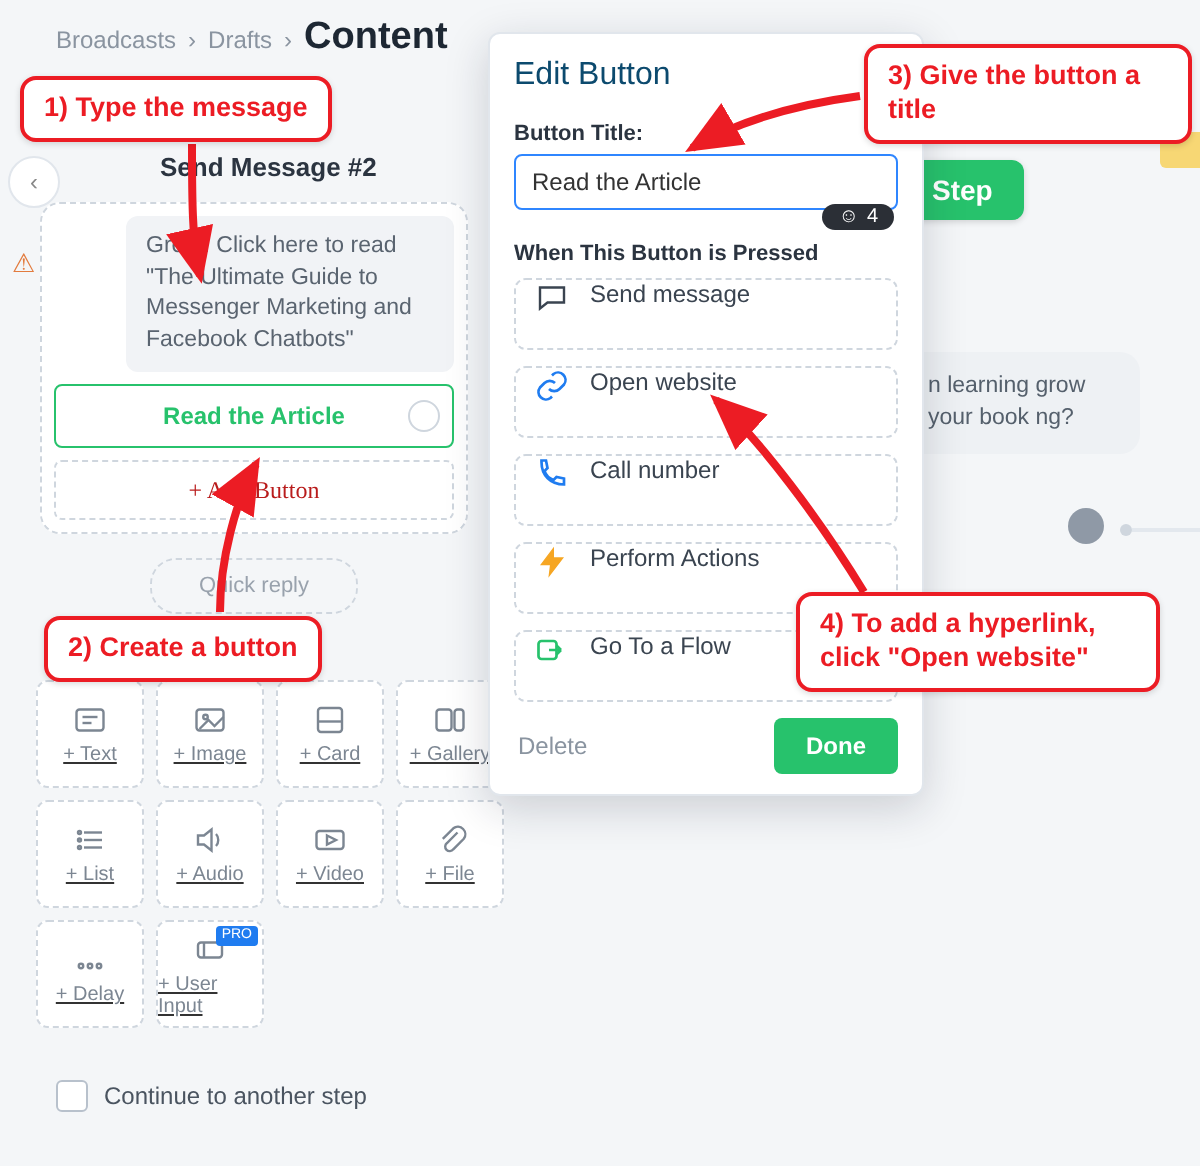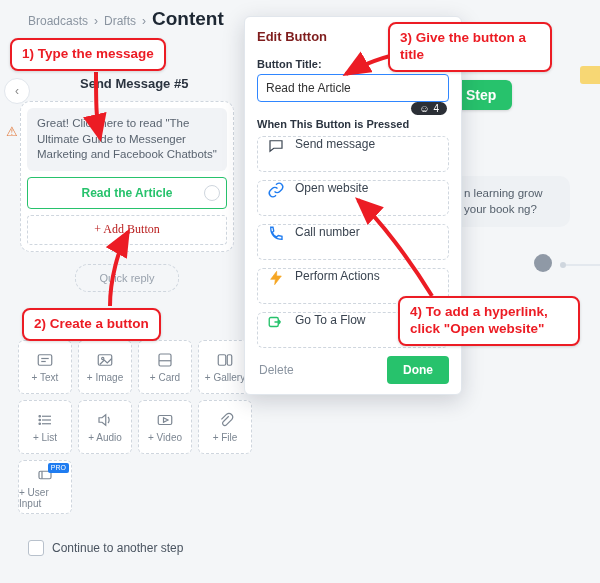--- a/index.html
+++ b/index.html
@@ -34,39 +34,39 @@
     background:#fff;border:1px solid var(--border);display:flex;align-items:center;justify-content:center;
     color:#888;
   }
   
   .card-wrap{position:absolute;left:20px;top:72px;width:214px;}
   .card-title{font-size:13px;font-weight:600;color:#2b3440;padding:4px 2px 10px 60px;}
   .msg-card{
     background:#fff;border:1px dashed var(--dash);border-radius:10px;padding:6px;
   }
   .msg-text{
-    background:#f1f3f6;border-radius:6px;padding:8px 10px;color:#5a6470;font-size:11.5px;line-height:1.35;
+    background:#f1f3f6;border-radius:6px;padding:8px 10px;color:#5a6470;font-size:11.5px;line-height:1.35;margin-left:36px;
   }
   .msg-btn{
     margin-top:6px;border:1.5px solid var(--green);border-radius:4px;height:30px;
     display:flex;align-items:center;justify-content:center;color:var(--green);font-weight:600;font-size:12px;
     position:relative;background:#fff;
   }
   .msg-btn .radio{position:absolute;right:6px;top:7px;width:14px;height:14px;border:1.5px solid #cfd6de;border-radius:50%;}
   .add-btn{
     margin-top:6px;height:28px;border:1px dashed var(--dash);border-radius:4px;
     display:flex;align-items:center;justify-content:center;color:#b91c1c;font-size:12px;background:#fff;font-family:Liberation Serif, serif;
   }
   .quick{
     margin:12px auto 0;width:102px;height:26px;border:1px dashed var(--dash);border-radius:13px;
     display:flex;align-items:center;justify-content:center;color:#99a2ad;font-size:11px;
   }
   .warn{position:absolute;left:6px;top:124px;color:#e27b3e;font-size:13px;}
   
-  .palette{position:absolute;left:18px;top:340px;width:220px;}
+  .palette{position:absolute;left:18px;top:340px;width:220px;text-decoration:underline;}
   .prow{display:flex;gap:6px;margin-bottom:6px;}
   .pitem{
     flex:0 0 52px;height:52px;border:1px dashed var(--dash);border-radius:6px;background:#fff;
     display:flex;flex-direction:column;align-items:center;justify-content:center;gap:3px;
     color:#7c8692;font-size:10px;position:relative;
   }
   .pitem .ic{width:18px;height:18px;display:flex;align-items:center;justify-content:center;}
   .badge-pro{position:absolute;top:2px;right:2px;background:#1f7cf0;color:#fff;font-size:7px;border-radius:2px;padding:0 3px;line-height:10px;}
   
   .continue{position:absolute;left:28px;top:540px;display:flex;align-items:center;gap:8px;color:#4a5460;font-size:12px;}
@@ -87,21 +87,21 @@
     background:#8f99a6;
   }
   .dot-out{position:absolute;left:560px;top:262px;width:6px;height:6px;background:#cfd6de;border-radius:50%;}
   .line-out{position:absolute;left:566px;top:264px;width:34px;height:2px;background:#e3e8ee;}
   .yel{position:absolute;right:0;top:66px;width:20px;height:18px;background:#f7d774;border-radius:3px 0 0 3px;}
   
   .panel{
     position:absolute;left:244px;top:16px;width:192px;background:#fff;border:1px solid var(--border);
     border-radius:6px;box-shadow:0 6px 22px rgba(20,30,50,.18);padding:12px 12px 10px;
   }
-  .panel h3{margin:0 0 14px;font-size:13px;color:#7f1d1d;font-weight:700;}
+  .panel h3{margin:0 0 14px;font-size:16px;color:#0c4a6e;font-weight:400;}
   .panel .lbl{font-size:11px;font-weight:700;color:#2b3440;margin-bottom:4px;}
   .panel .inp{
     width:100%;box-sizing:border-box;border:1.5px solid #2f86ff;border-radius:4px;padding:6px 8px;
     font-size:12px;color:#333;outline:none;
   }
   .panel .smile{
     position:absolute;right:14px;top:85px;background:#2b2f36;color:#fff;border-radius:10px;
     font-size:10px;padding:1px 8px;display:flex;align-items:center;gap:4px;
   }
   .panel .sub{font-size:11px;font-weight:700;color:#2b3440;margin:16px 0 6px;}
@@ -138,21 +138,21 @@
   <span class="cur">Content</span>
 </div>
 
 <div class="back">
   <span>‹</span>
 </div>
 
 <span class="warn">⚠</span>
 
 <div class="card-wrap">
-  <div class="card-title">Send Message #5</div>
+  <div class="card-title">Send Message #2</div>
   <div class="msg-card">
     <div class="msg-text">Great! Click here to read "The Ultimate Guide to Messenger Marketing and Facebook Chatbots"</div>
     <div class="msg-btn">
       <span>Read the Article</span>
       <span class="radio"></span>
     </div>
     <div class="add-btn">+ Add Button</div>
   </div>
   <div class="quick">Quick reply</div>
 </div>
@@ -234,20 +234,30 @@
         <span class="ic">
           <svg viewBox="0 0 24 24" width="18" height="18">
             <path class="st-gray" d="M17 7l-7 7a3 3 0 104.2 4.2l7-7a5 5 0 00-7-7l-7 7"></path>
           </svg>
         </span>
         <span>+ File</span>
       </div>
   </div>
   <div class="prow">
     <div class="pitem">
+        <span class="ic">
+          <svg viewBox="0 0 24 24" width="18" height="18">
+            <circle class="st-gray" cx="6" cy="16" r="1.5"></circle>
+            <circle class="st-gray" cx="12" cy="16" r="1.5"></circle>
+            <circle class="st-gray" cx="18" cy="16" r="1.5"></circle>
+          </svg>
+        </span>
+        <span>+ Delay</span>
+      </div>
+    <div class="pitem">
         <span class="badge-pro">PRO</span>
         <span class="ic">
           <svg viewBox="0 0 24 24" width="18" height="18">
             <rect class="st-gray" x="4" y="7" width="16" height="10" rx="2"></rect>
             <line class="st-gray" x1="8" y1="7" x2="8" y2="17"></line>
           </svg>
         </span>
         <span>+ User Input</span>
       </div>
   </div>
@@ -321,21 +331,21 @@
   </div>
 
   <div class="panel-foot">
     <button class="btn-del">Delete</button>
     <button class="btn-done">Done</button>
   </div>
 </div>
 
 <div class="ann" style="left:10px;top:38px;">1) Type the message</div>
 <div class="ann" style="left:22px;top:308px;">2) Create a button</div>
-<div class="ann" style="left:388px;top:22px;width:140px;">3) Give the button a title</div>
+<div class="ann" style="left:432px;top:22px;width:140px;">3) Give the button a title</div>
 <div class="ann" style="left:398px;top:296px;width:158px;">4) To add a hyperlink, click "Open website"</div>
 
 <svg class="arrow" style="left:0;top:0" width="600" height="583">
   <defs>
     <marker id="ah" markerWidth="10" markerHeight="10" refX="6" refY="3" orient="auto">
       <path d="M0,0 L7,3 L0,6 Z" fill="#ec1c24"></path>
     </marker>
   </defs>
 
   <path d="M96,72 C96,100 96,120 100,138" stroke="#ec1c24" stroke-width="4" fill="none" marker-end="url(#ah)"></path>

